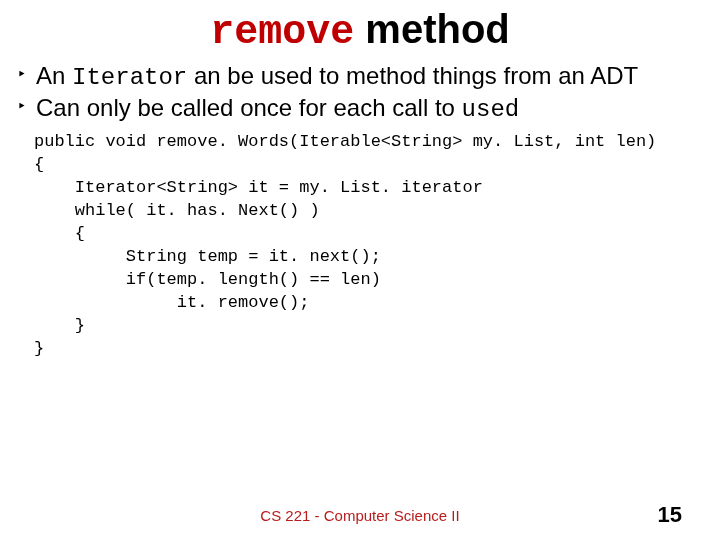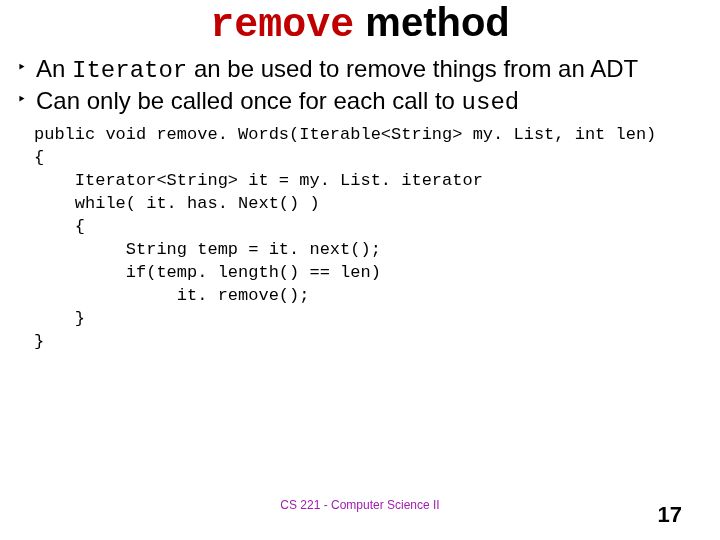--- a/index.html
+++ b/index.html
@@ -16,21 +16,21 @@
     width: 720px;
     height: 540px;
     position: relative;
     box-sizing: border-box;
   }
   .title {
     text-align: center;
     font-size: 40px;
     font-weight: bold;
     color: #000;
-    padding-top: 1px;
+    padding-top: 8px;
     line-height: 1.05;
   }
   .title .mono {
     font-family: "Courier New", Courier, monospace;
     color: #c00000;
   }
   .bullets {
     margin: 8px 0 0 18px;
     font-size: 24px;
     color: #000;
@@ -60,26 +60,26 @@
     color: #000;
   }
   .question {
     font-size: 18px;
     margin: 6px 0 0 78px;
     line-height: 1.35;
     color: #000;
   }
   .footer {
     position: absolute;
-    bottom: 28px;
+    bottom: 16px;
     left: 0;
     right: 0;
     text-align: center;
-    font-size: 12px;
-    color: #a21caf;
+    font-size: 15px;
+    color: #b91c1c;
   }
   .pagenum {
     position: absolute;
     right: 38px;
     bottom: 12px;
     font-size: 22px;
     font-weight: bold;
     color: #000;
   }
 </style>
@@ -88,21 +88,21 @@
 
 <div class="slide">
 
   <div class="title">
     <span class="mono">remove</span><span> method</span>
   </div>
 
   <div class="bullets">
     <div class="bullet">
       <span class="marker">‣</span>
-      <span>An </span><span class="mono">Iterator</span><span> an be used to remove things from an ADT</span>
+      <span>An </span><span class="mono">Iterator</span><span> an be used to method things from an ADT</span>
     </div>
     <div class="bullet">
       <span class="marker">‣</span>
       <span>Can only be called once for each call to </span><span class="mono">used</span><span></span>
     </div>
   </div>
 
   <div class="codeblock">public void remove. Words(Iterable&lt;String&gt; my. List, int len)
 {
     Iterator&lt;String&gt; it = my. List. iterator
@@ -111,15 +111,15 @@
          String temp = it. next();
          if(temp. length() == len)
               it. remove();
     }
 }</div>
 
   <div class="question">
   </div>
 
   <div class="footer">CS 221 - Computer Science II</div>
-  <div class="pagenum">17</div>
+  <div class="pagenum">15</div>
 
 </div>
 
 </body></html>

